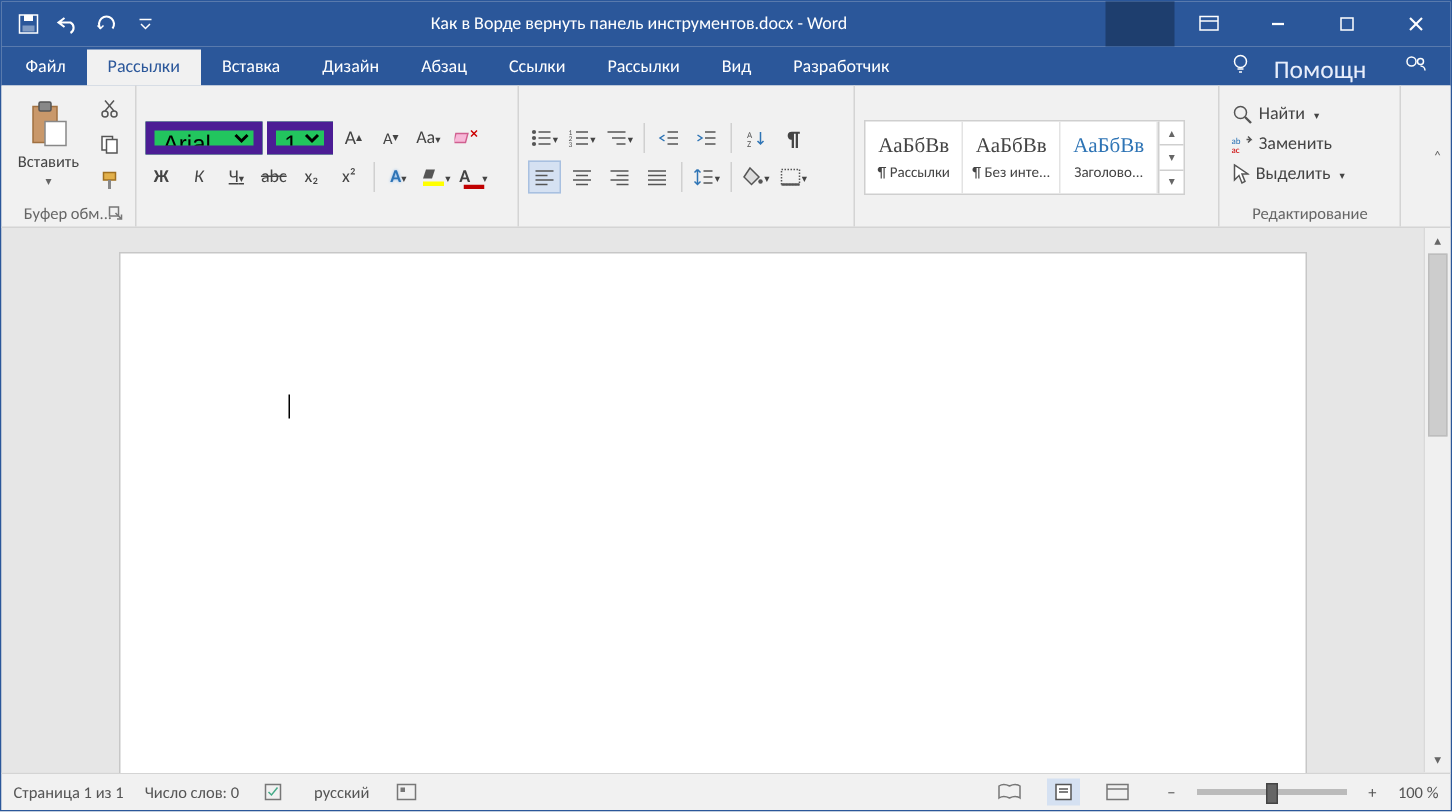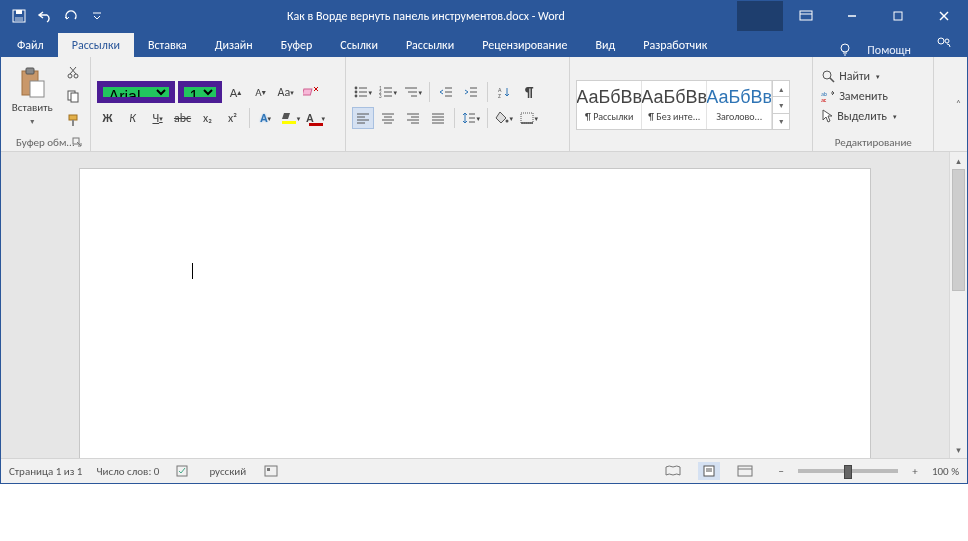--- a/index.html
+++ b/index.html
@@ -1,52 +1,52 @@
 <!DOCTYPE html>
 <html><head>
 <meta charset="utf-8">
 <style>
 html,body{margin:0;padding:0;font-family:"Segoe UI","Calibri",sans-serif;font-size:12px;color:#444;background:#fff;overflow:hidden}
-.window{width:968px;height:484px;border:1px solid #2b579a;box-sizing:border-box;display:flex;flex-direction:column;background:#e6e6e6;position:relative}
+.window{width:968px;height:541px;border:1px solid #2b579a;box-sizing:border-box;display:flex;flex-direction:column;background:#e6e6e6;position:relative}
 
 .titlebar{height:30px;background:#2b579a;display:flex;align-items:center;color:#fff}
 .qat{display:flex;align-items:center;gap:2px;padding:0 6px}
 .qat-btn{width:24px;height:24px;display:flex;align-items:center;justify-content:center;cursor:pointer}
 .doc-title{flex:1;text-align:center;font-size:12px;white-space:nowrap;overflow:hidden}
 .winctrl{display:flex}
 .winctrl .wbtn{width:46px;height:30px;display:flex;align-items:center;justify-content:center;cursor:pointer}
 .winctrl .wbtn.acc{background:#1e3e6e}
 .winctrl svg{stroke:#fff;fill:none}
 
 .tabs{height:26px;background:#2b579a;display:flex;align-items:flex-end;color:#fff;padding-left:2px}
 .tab{padding:5px 14px 5px;font-size:12px;cursor:pointer;white-space:nowrap}
 .tab.active{background:#f1f1f1;color:#2b579a}
 .tabs-spacer{flex:1}
-.help{display:flex;align-items:center;gap:16px;padding:0 10px;color:#e8eefb;font-size:12px}
+.help{display:flex;gap:16px;padding:0 10px;color:#e8eefb;font-size:17px}
 .acct{width:46px;height:26px;display:flex;align-items:center;justify-content:center}
 
 .ribbon{background:#f1f1f1;border-bottom:1px solid #d4d4d4;display:flex;height:94px}
 .group{border-right:1px solid #d4d4d4;display:flex;flex-direction:column;padding:2px 6px 0;min-width:0}
 .group-body{flex:1;display:flex;align-items:center;gap:4px}
 .group-label{height:18px;font-size:11px;color:#666;text-align:center;display:flex;align-items:center;justify-content:center;gap:4px;position:relative}
 .dlaunch{position:absolute;right:0;bottom:2px;width:12px;height:12px;cursor:pointer}
 .rrow{display:flex;align-items:center;gap:3px}
 .rstack{display:flex;flex-direction:column;gap:2px}
 .ctrl{width:20px;height:20px;display:flex;align-items:center;justify-content:center;cursor:pointer;border:1px solid transparent}
 .sep{width:1px;height:20px;background:#d0d0d0;margin:0 2px}
 select.font{height:22px;border:6px solid #4c1d95;background:#22c55e;font-size:16px;padding:0 2px}
 .font-name{width:78px}
 .font-size{width:44px}
 .bigbtn{display:flex;flex-direction:column;align-items:center;justify-content:center;width:54px;height:70px;cursor:pointer;gap:2px;font-size:11px}
 .bigbtn .dd{font-size:8px;color:#666}
 .styles-gallery{display:flex;flex-direction:column;border:1px solid #cfcfcf;background:#fff}
 .style-row{display:flex}
 .style-card{width:64px;height:48px;border-right:1px solid #e3e3e3;display:flex;flex-direction:column;align-items:center;justify-content:center;cursor:pointer;font-size:10px;gap:2px;overflow:hidden}
 .style-card:last-child{border-right:none}
-.style-prev{font-size:18px;font-family:Liberation Sans, sans-serif}
+.style-prev{font-size:14px;font-family:Liberation Serif, serif}
 .style-card.h1 .style-prev{color:#2e74b5}
 .style-nav{width:16px;border-left:1px solid #cfcfcf;display:flex;flex-direction:column}
 .style-nav div{flex:1;display:flex;align-items:center;justify-content:center;border-bottom:1px solid #cfcfcf;font-size:8px;color:#666;cursor:pointer}
 .style-nav div:last-child{border-bottom:none}
 .edit-item{display:flex;align-items:center;gap:4px;height:20px;cursor:pointer;padding:0 2px;font-size:12px;white-space:nowrap}
 .collapse{width:22px;display:flex;align-items:flex-end;justify-content:center;padding-bottom:4px;border:none}
 .collapse .up{font-size:10px;color:#666;cursor:pointer}
 
 .docarea{flex:1;background:#e6e6e6;display:flex;position:relative;overflow:hidden}
 .page-wrap{flex:1;overflow:auto;display:flex;justify-content:center;padding-top:16px}
@@ -125,24 +125,23 @@
           </svg>
         </div>
     </div>
   </div>
 
   <div class="tabs">
     <div class="tab">Файл</div>
     <div class="tab active">Рассылки</div>
     <div class="tab">Вставка</div>
     <div class="tab">Дизайн</div>
-    <div class="tab">Буфер</div>
+    <div class="tab">Абзац</div>
     <div class="tab">Ссылки</div>
     <div class="tab">Рассылки</div>
-    <div class="tab">Рецензирование</div>
     <div class="tab">Вид</div>
     <div class="tab">Разработчик</div>
     <div class="tabs-spacer"></div>
     <div class="help">
       <span>
           <svg width="12" height="14" viewBox="0 0 12 14">
             <circle cx="6" cy="5" r="4" stroke="#fff" fill="none"></circle>
             <line x1="4" y1="10" x2="8" y2="10" stroke="#fff"></line>
             <line x1="5" y1="12" x2="7" y2="12" stroke="#fff"></line>
           </svg>

